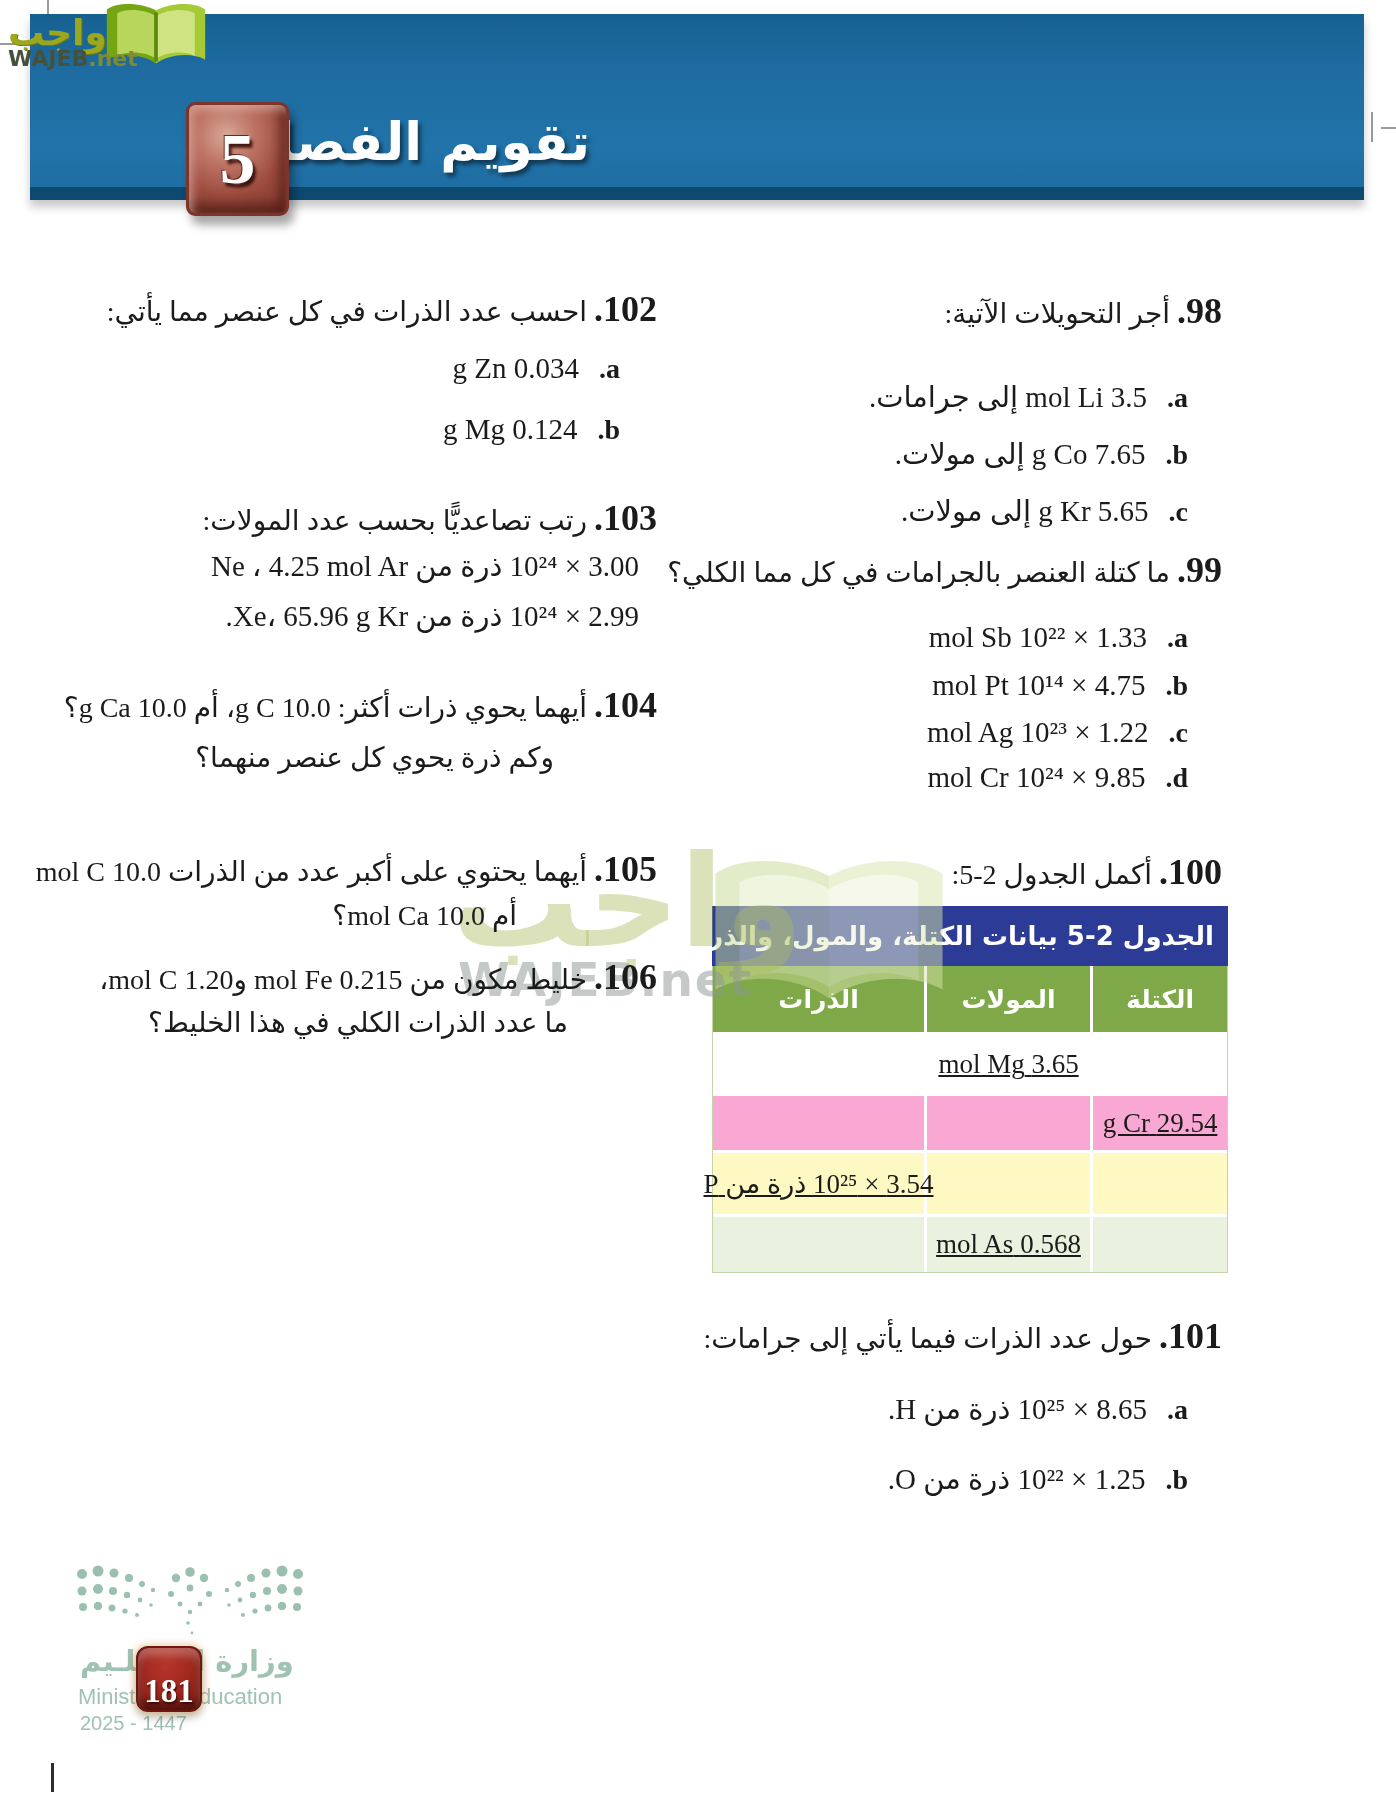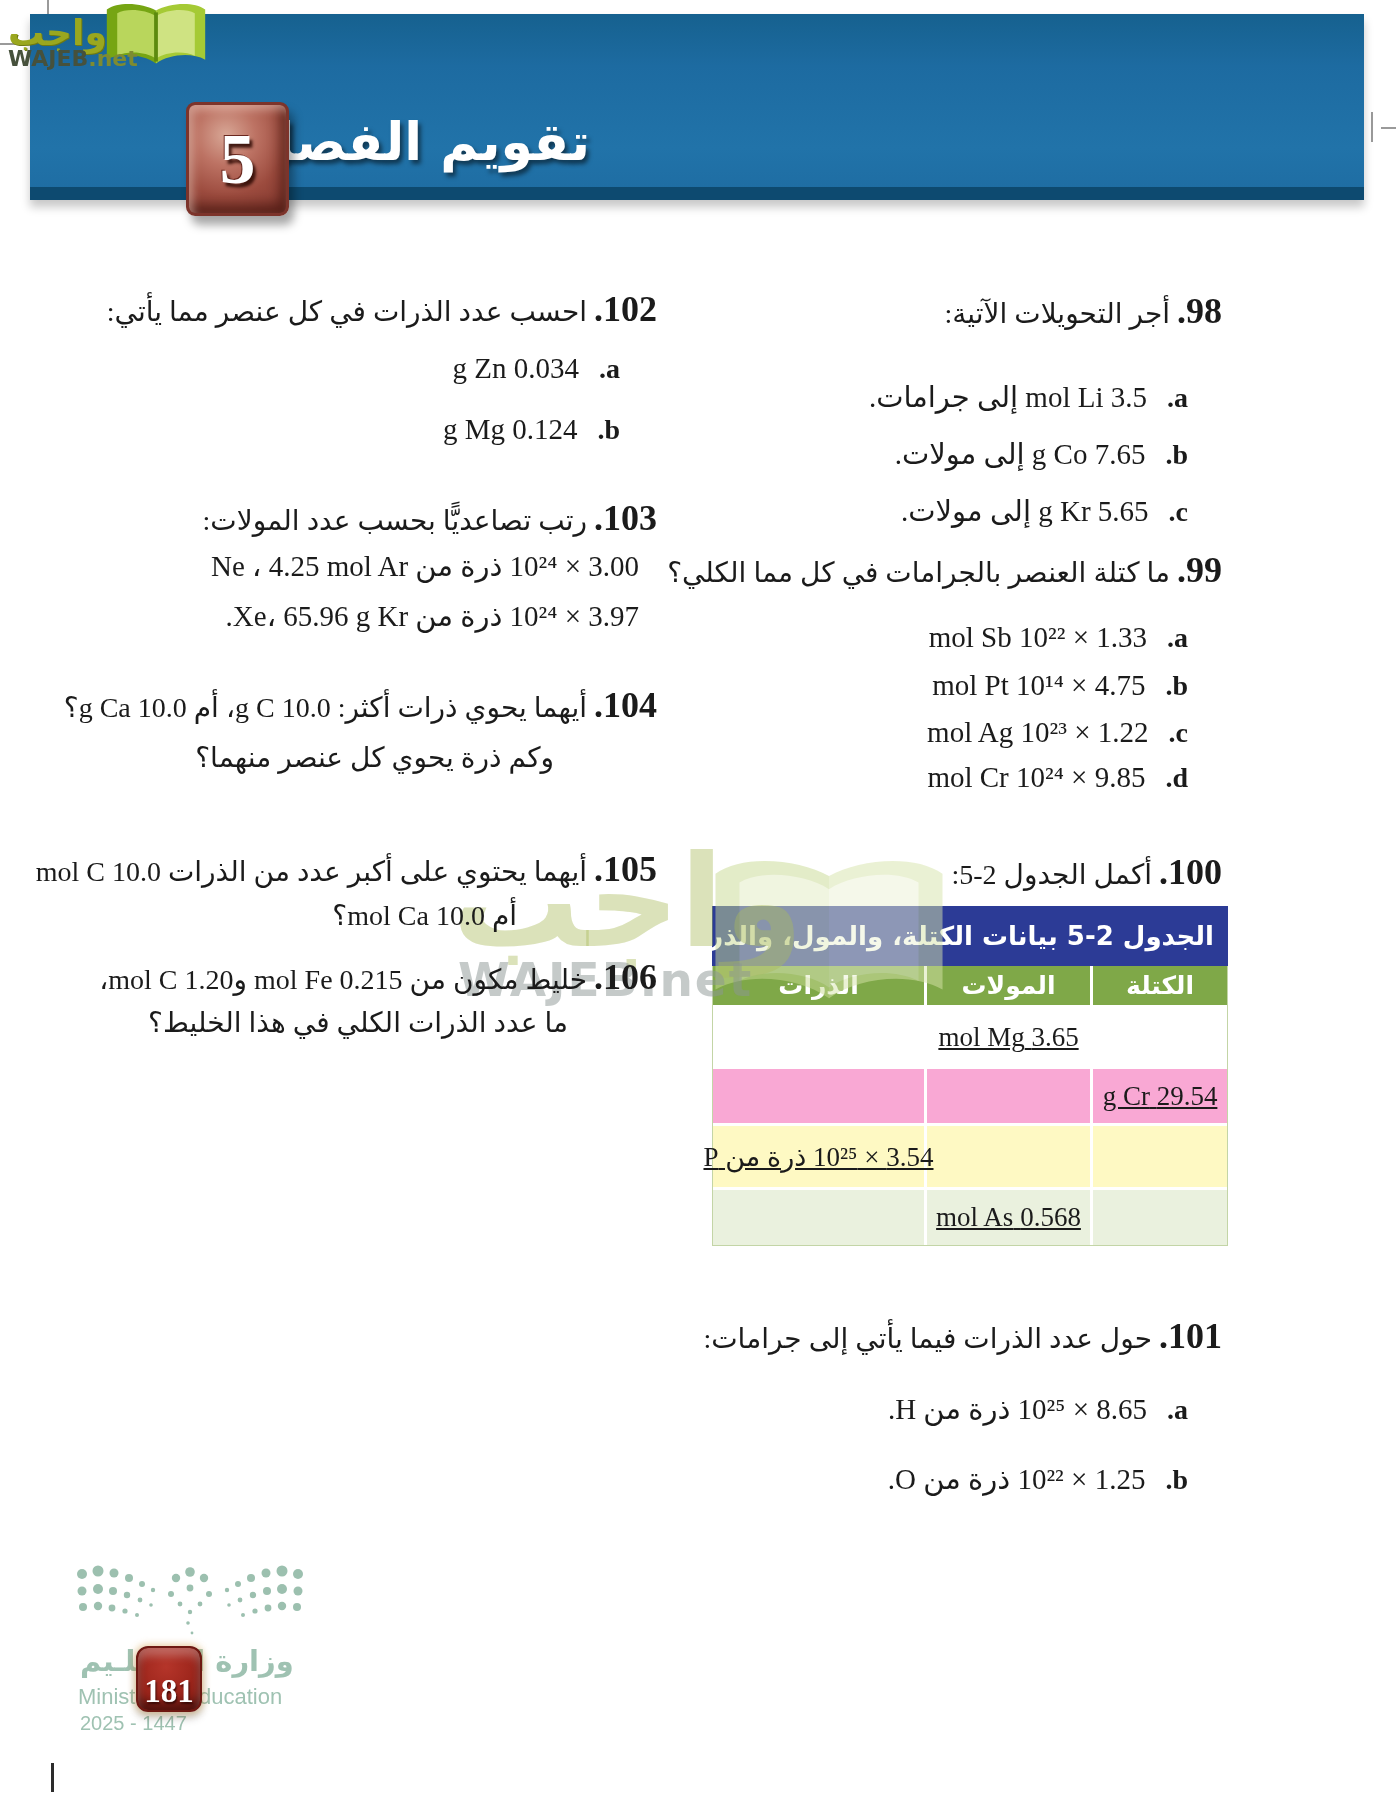--- a/index.html
+++ b/index.html
@@ -59,21 +59,21 @@
   .dtable-title{
     height:60px; line-height:60px; background:#2c3b96; color:#ffffff;
     font-family:"DejaVu Sans",sans-serif; font-weight:bold; font-size:26px;
     padding-right:14px; white-space:nowrap; overflow:hidden;
   }
   .dtable-grid{
     display:grid; grid-template-columns:134px 163px 211px; gap:3px;
     background:#ffffff; border:1px solid #c3d5a6; border-top:none; padding:0;
   }
   .hcell{
-    height:39px; background:#7fa848; color:#ffffff; display:flex; align-items:center; justify-content:center;
+    height:66px; background:#7fa848; color:#ffffff; display:flex; align-items:center; justify-content:center;
     font-family:"DejaVu Sans",sans-serif; font-weight:bold; font-size:25px; letter-spacing:1px;
   }
   .dcell{display:flex; align-items:center; justify-content:center; font-size:27px; white-space:nowrap;text-decoration:underline;}
   .rowA .dcell{height:58px; background:#ffffff;}
   .rowB .dcell{height:54px; background:#f9a8d4;}
   .rowC .dcell{height:61px; background:#fef9c3;}
   .rowD .dcell{height:55px; background:#eaf1de;}
   
   .moe{position:absolute; z-index:3; color:#9fc2b2;}
   .moe-ar{left:80px; top:1644px; font-family:"DejaVu Sans",sans-serif; font-weight:bold; font-size:29px;}
@@ -226,21 +226,21 @@
   </div>
 
   <div class="line" style="top:497px; right:739px">
     <span class="qnum">103.</span>
     <span class="qtext">رتب تصاعديًّا بحسب عدد المولات:</span>
   </div>
   <div class="line" style="top:549px; right:757px">
     <span class="val">3.00 × 10²⁴ ذرة من Ne ، 4.25 mol Ar</span>
   </div>
   <div class="line" style="top:599px; right:757px">
-    <span class="val">3.97 × 10²⁴ ذرة من Xe، 65.96 g Kr.</span>
+    <span class="val">2.99 × 10²⁴ ذرة من Xe، 65.96 g Kr.</span>
   </div>
 
   <div class="line" style="top:684px; right:739px">
     <span class="qnum">104.</span>
     <span class="qtext">أيهما يحوي ذرات أكثر: 10.0 g C، أم 10.0 g Ca؟</span>
   </div>
   <div class="line" style="top:741px; right:842px">
     <span class="qtext">وكم ذرة يحوي كل عنصر منهما؟</span>
   </div>
 

